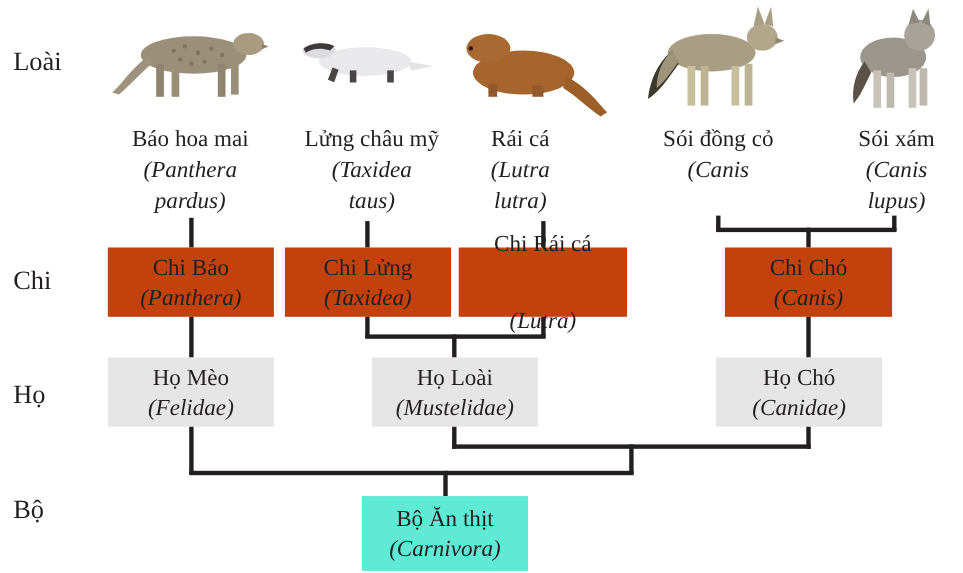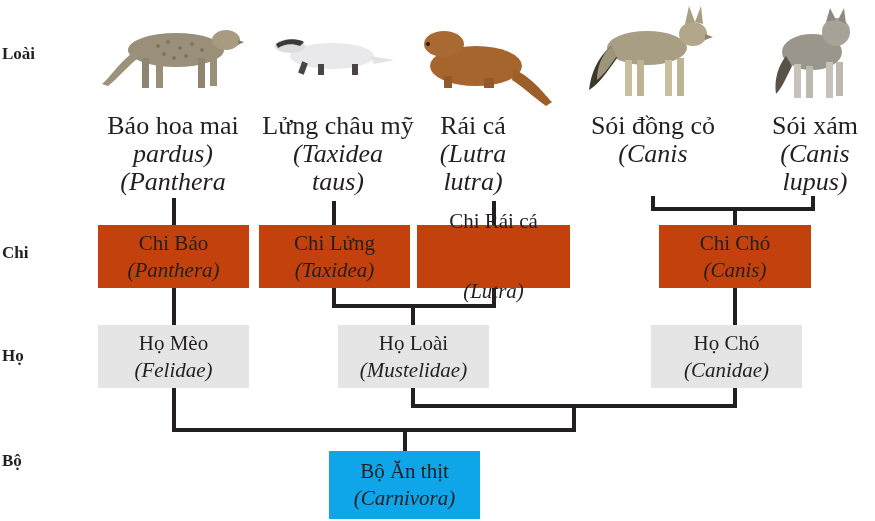--- a/index.html
+++ b/index.html
@@ -1,26 +1,26 @@
 <!DOCTYPE html>
 <html><head>
 <meta charset="utf-8">
 <style>
   html, body { margin: 0; padding: 0; background: #ffffff; }
   body { width: 875px; height: 521px; position: relative; overflow: hidden;
          font-family: "Liberation Serif", "DejaVu Serif", serif; color: #231f20; }
-  .rank-label { position: absolute; left: 2px; font-weight: bold; font-size: 17px; }
-  .species-label { position: absolute; text-align: center; font-size: 26px; line-height: 28px; width: 170px; }
+  .rank-label { position: absolute; left: 12px; font-weight: normal; font-size: 24px; }
+  .species-label { position: absolute; text-align: center; font-size: 21px; line-height: 28px; width: 170px; }
   .species-label .sci { font-style: italic; display: block; }
   .box { position: absolute; display: flex; flex-direction: column; align-items: center; justify-content: center;
          font-size: 21px; line-height: 27px; text-align: center; }
   .box .sci { font-style: italic; }
   .genus { background: #c2410c; }
   .family { background: #e5e5e5; text-align: right; }
-  .order { background: #0ea5e9; }
+  .order { background: #5eead4; }
   .line { position: absolute; background: #231f20; }
   .animal { position: absolute; }
   svg { display: block; }
 </style>
 </head>
 <body>
 
 <div class="rank-label" style="top:44px;">Loài</div>
 <div class="rank-label" style="top:243px;">Chi</div>
 <div class="rank-label" style="top:346px;">Họ</div>
@@ -93,22 +93,22 @@
     <path d="M16 52 C8 62 4 76 6 90 C12 84 16 74 22 62 Z" fill="#5a5246"></path>
     <rect x="24" y="60" width="7" height="34" fill="#c7c3b8"></rect>
     <rect x="36" y="62" width="7" height="32" fill="#bdb9ae"></rect>
     <rect x="56" y="58" width="7" height="36" fill="#c7c3b8"></rect>
     <rect x="66" y="58" width="7" height="34" fill="#bdb9ae"></rect>
   </svg>
 </div>
 
 <div class="species-label" style="left:88px; top:112px;">
   <span>Báo hoa mai</span>
+  <span class="sci">(Panthera</span>
   <span class="sci">pardus)</span>
-  <span class="sci">(Panthera</span>
 </div>
 <div class="species-label" style="left:253px; top:112px;">
   <span>Lửng châu mỹ</span>
   <span class="sci">(Taxidea</span>
   <span class="sci">taus)</span>
 </div>
 <div class="species-label" style="left:388px; top:112px;font-family:Liberation Serif, serif;">
   <span>Rái cá</span>
   <span class="sci">(Lutra</span>
   <span class="sci">lutra)</span>

